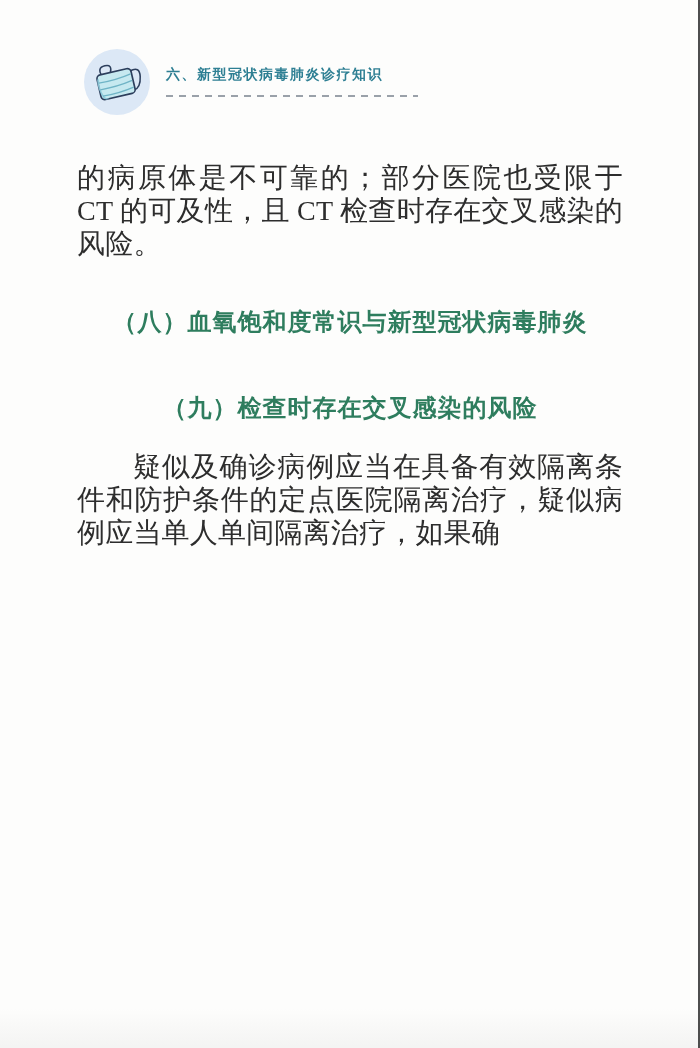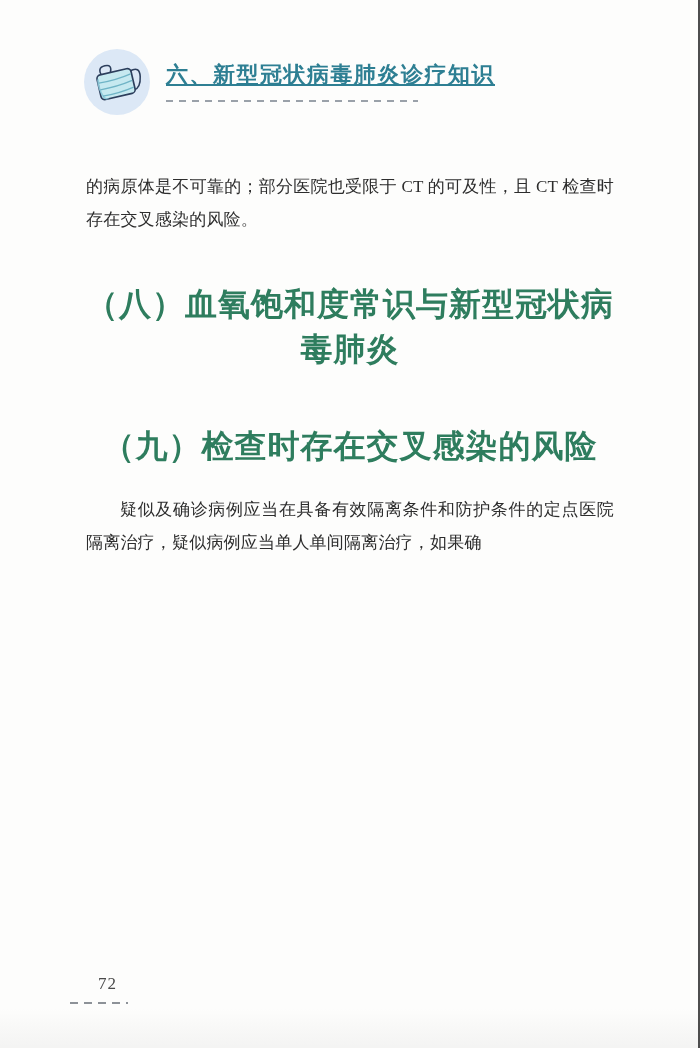--- a/index.html
+++ b/index.html
@@ -23,38 +23,38 @@
     display:flex;align-items:center;
     padding:48px 0 0 84px;height:68px;
   }
   .icon-circle{
     width:66px;height:66px;border-radius:50%;
     background:var(--icon-circle,#dce8f6);
     flex:0 0 66px;display:flex;align-items:center;justify-content:center;
   }
   .header-text{margin-left:16px;}
   .chapter-title{
-    margin:0;font-size:22px;font-weight:bold;
+    margin:0;font-size:14px;font-weight:bold;
     color:var(--header-teal,#2e7f93);
-    letter-spacing:1.5px;line-height:1.2;text-decoration:underline;
+    letter-spacing:1.5px;line-height:1.2;
   }
   .dashed-line{
     margin-top:12px;height:2px;width:252px;
     background:repeating-linear-gradient(90deg,#9aa1a9 0 7px,transparent 7px 13px);
   }
   
   .page-body{padding:38px 70px 0 70px;}
   .body-text{
-    margin:16px;font-size:17px;line-height:33px;color:#2d2d2d;
+    margin:7px;font-size:28px;line-height:33px;color:#2d2d2d;
     text-align:justify;text-indent:2em;letter-spacing:.2px;
   }
   .no-indent{text-indent:0;}
   .section-heading{
     margin:46px 0 25px 0;text-align:center;
-    font-size:32px;font-weight:bold;line-height:1.4;
+    font-size:24px;font-weight:bold;line-height:1.4;
     color:var(--heading-green,#2e7d5e);letter-spacing:1px;
   }
   .section-heading.second{margin-top:52px;}
   
   .page-footer{position:absolute;left:70px;bottom:44px;width:120px;}
   .page-number{
     font-size:17px;color:#4a4a4a;letter-spacing:1px;
     text-align:left;padding-left:28px;
   }
   .page-number-dashes{
@@ -97,20 +97,16 @@
     <p class="body-text no-indent">的病原体是不可靠的；部分医院也受限于 CT 的可及性，且 CT 检查时存在交叉感染的风险。</p>
 
     <h2 class="section-heading">（八）血氧饱和度常识与新型冠状病毒肺炎</h2>
 
 
     <h2 class="section-heading second">（九）检查时存在交叉感染的风险</h2>
 
     <p class="body-text">疑似及确诊病例应当在具备有效隔离条件和防护条件的定点医院隔离治疗，疑似病例应当单人单间隔离治疗，如果确</p>
   </main>
 
-  <footer class="page-footer">
-    <div class="page-number">72</div>
-    <div class="page-number-dashes"></div>
-  </footer>
 
   <div class="bottom-shade"></div>
   <div class="edge-line"></div>
 </div>
 
 </body></html>

